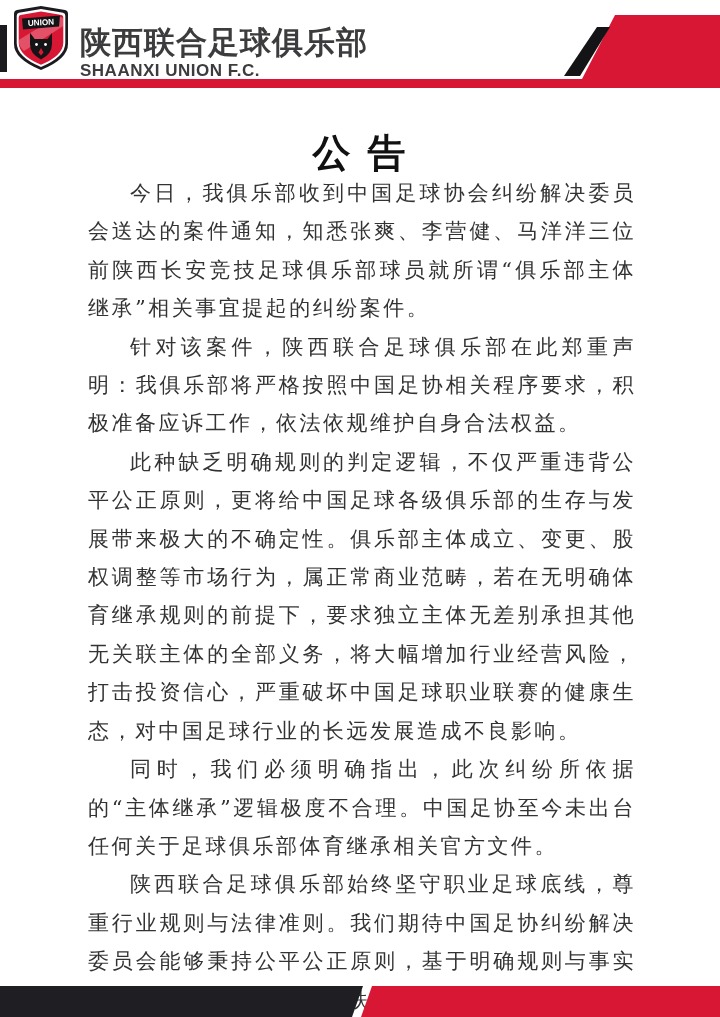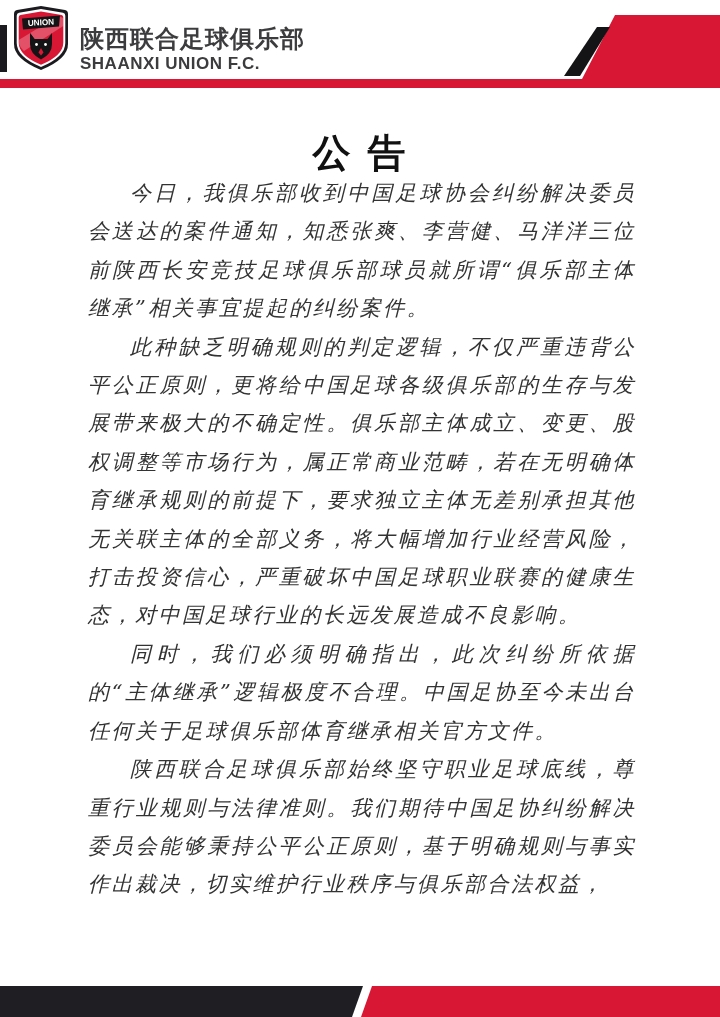--- a/index.html
+++ b/index.html
@@ -8,39 +8,39 @@
     font-family:"DejaVu Serif","Liberation Serif",serif;
   }
   .page{position:absolute;inset:0;background:#ffffff;}
 
   
   .hdr-left-bar{position:absolute;left:0;top:25px;width:7px;height:47px;background:#1b1b1f;}
   .logo{position:absolute;left:13px;top:6px;width:56px;height:65px;}
   .club-names{position:absolute;left:80px;top:27px;line-height:1;}
   .club-zh{
     font-family:"Liberation Sans","DejaVu Sans",sans-serif;
-    font-weight:bold;font-size:24px;color:#3c3c3e;letter-spacing:1px;
+    font-weight:bold;font-size:31px;color:#3c3c3e;letter-spacing:1px;
   }
   .club-en{
     font-family:"Liberation Sans","DejaVu Sans",sans-serif;
     font-weight:bold;font-size:17px;color:#3c3c3e;margin-top:4px;letter-spacing:0.5px;
   }
   .hdr-deco{position:absolute;left:0;top:0;width:720px;height:95px;pointer-events:none;}
 
   
   .doc-title{
     position:absolute;left:0;top:128px;width:720px;text-align:center;
     font-size:38px;font-weight:bold;color:#111;letter-spacing:2px;
   }
   .doc-body{
     position:absolute;left:88px;top:174px;width:548px;
     font-size:21px;color:#333;text-align:justify;
   }
   .doc-body p{
-    margin:0;text-indent:2em;line-height:38.4px;letter-spacing:2.5px;font-style:italic;
+    margin:0;text-indent:2em;line-height:38.4px;letter-spacing:2.5px;
   }
 
   
   .ftr{position:absolute;left:0;top:986px;width:720px;height:31px;}
   .watermark{
     position:absolute;right:10px;top:1020px;
     font-family:"DejaVu Serif","Liberation Serif",serif;
     font-weight:bold;font-size:13px;color:#14532d;
     text-shadow:0 0 2px #ffffff,0 0 3px #ffd9de,1px 1px 0 #fff,-1px -1px 0 #fff,1px -1px 0 #fff,-1px 1px 0 #fff;
     letter-spacing:0.5px;
@@ -80,20 +80,21 @@
 
   <svg class="hdr-deco" viewBox="0 0 720 95">
     <polygon points="0,79 582,79 615,15 720,15 720,88 0,88" fill="#d81734"></polygon>
     <polygon points="597,27 610,27 580,76 564,76" fill="#141416"></polygon>
   </svg>
 
   <div class="doc-title">公  告</div>
 
   <div class="doc-body">
     <p>今日，我俱乐部收到中国足球协会纠纷解决委员会送达的案件通知，知悉张爽、李营健、马洋洋三位前陕西长安竞技足球俱乐部球员就所谓“俱乐部主体继承”相关事宜提起的纠纷案件。</p>
+    <p>针对该案件，陕西联合足球俱乐部在此郑重声明：我俱乐部将严格按照中国足协相关程序要求，积极准备应诉工作，依法依规维护自身合法权益。</p>
     <p>此种缺乏明确规则的判定逻辑，不仅严重违背公平公正原则，更将给中国足球各级俱乐部的生存与发展带来极大的不确定性。俱乐部主体成立、变更、股权调整等市场行为，属正常商业范畴，若在无明确体育继承规则的前提下，要求独立主体无差别承担其他无关联主体的全部义务，将大幅增加行业经营风险，打击投资信心，严重破坏中国足球职业联赛的健康生态，对中国足球行业的长远发展造成不良影响。</p>
     <p>同时，我们必须明确指出，此次纠纷所依据的“主体继承”逻辑极度不合理。中国足协至今未出台任何关于足球俱乐部体育继承相关官方文件。</p>
     <p>陕西联合足球俱乐部始终坚守职业足球底线，尊重行业规则与法律准则。我们期待中国足协纠纷解决委员会能够秉持公平公正原则，基于明确规则与事实作出裁决，切实维护行业秩序与俱乐部合法权益，</p>
   </div>
 
   <svg class="ftr" viewBox="0 0 720 31">
     <polygon points="0,0 363,0 352,31 0,31" fill="#1f1f23"></polygon>
     <polygon points="372,0 720,0 720,31 361,31" fill="#d81734"></polygon>
   </svg>
   <div class="watermark">www.365jz.com</div>

